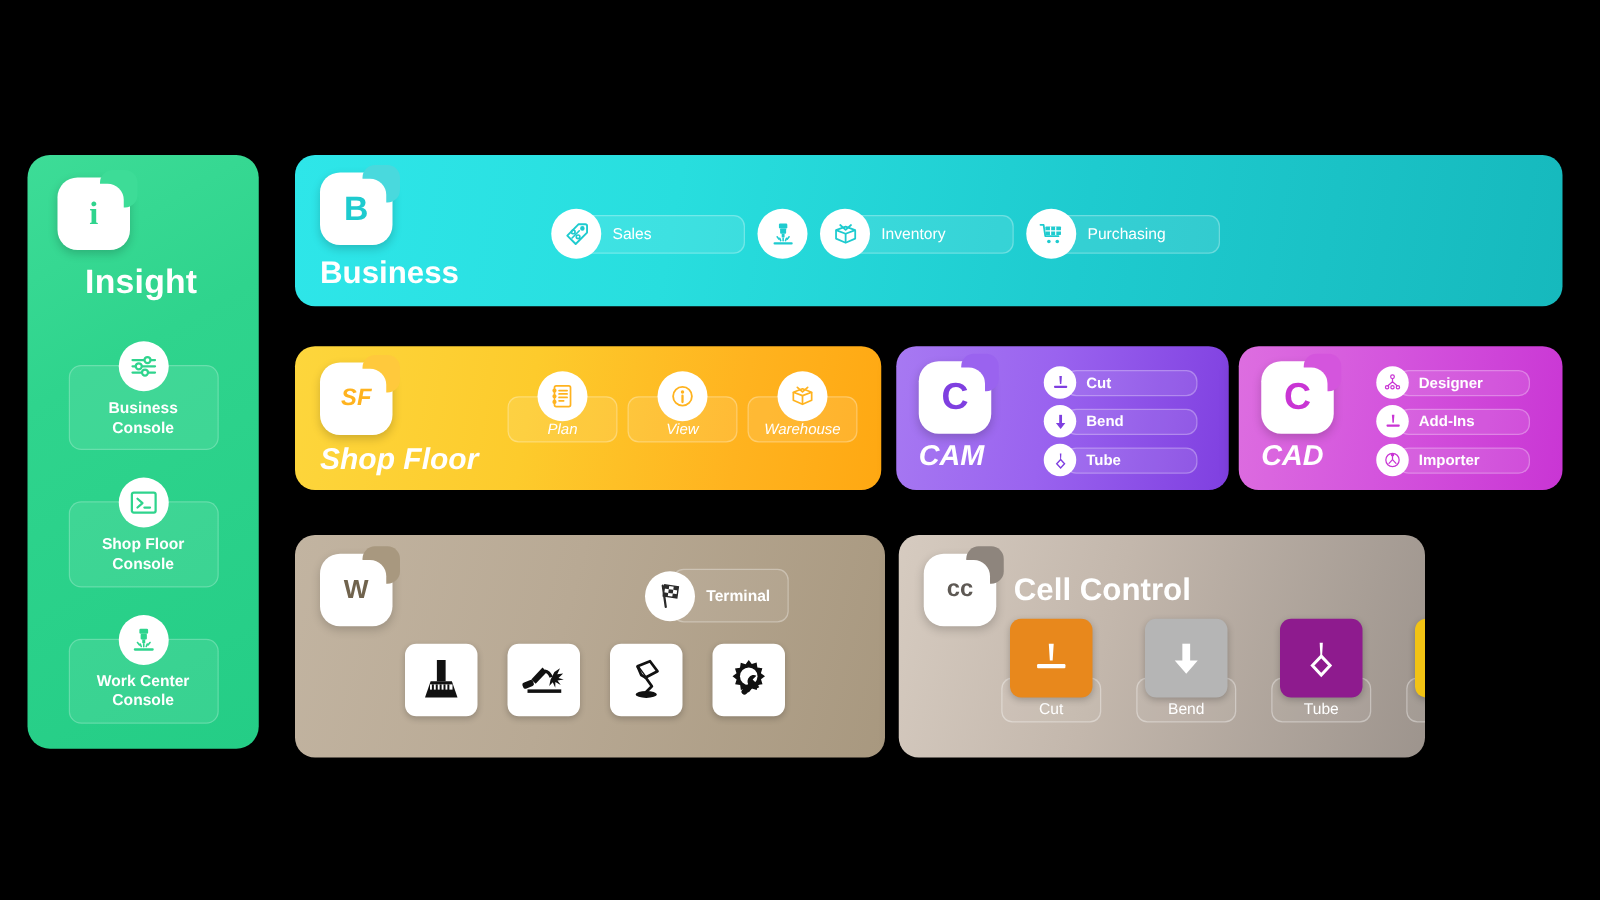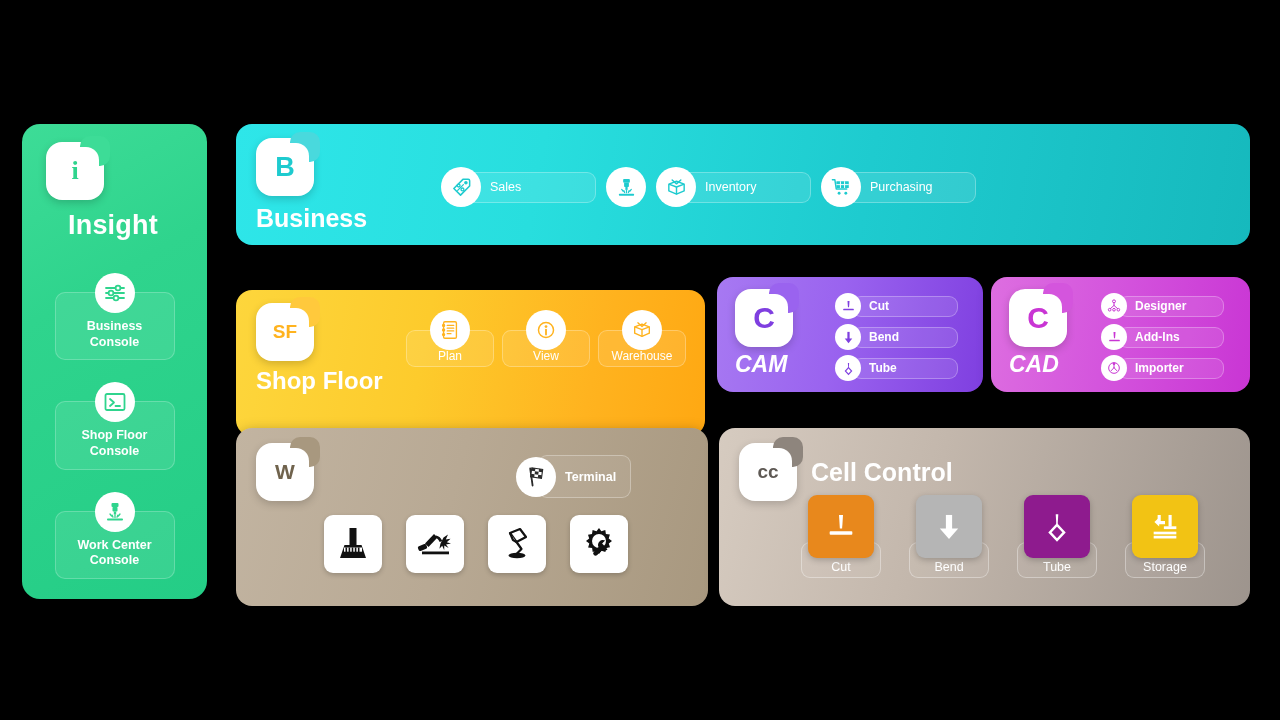--- a/index.html
+++ b/index.html
@@ -122,23 +122,24 @@
   .biz-link { display: flex; align-items: center; }
   .biz-link .chip {
     margin-left: -20px;
     height: 31px;
     padding: 0 14px 0 28px;
     min-width: 135px;
   }
 
   
   #shopfloor {
-    left: 236px; top: 290px; width: 469px; height: 146px;
+    left: 236px; top: 277px; width: 469px; height: 115px;
     background: linear-gradient(100deg,#fdd63c 0%,#fdcb2c 40%,#ffb31f 75%,#ffa812 100%);
     box-shadow: 0 4px 14px rgba(0,0,0,.35);
+    font-style: italic;
   }
   #shopfloor .brand { position: absolute; left: 20px; top: 13px; }
   #shopfloor .brandname { color:#fff; font-size: 24px; font-weight: 700; margin-top: 6px; }
   #shopfloor .links {
     position: absolute; left: 170px; top: 20px;
     display: flex; gap: 8px;
   }
   .sf-link { display: flex; flex-direction: column; align-items: center; width: 88px; }
   .sf-link .chip {
     margin-top: -20px; width: 88px; height: 37px;
@@ -172,21 +173,21 @@
     font-size: 12px; font-weight: 600;
   }
 
   
   #workcenter {
     left: 236px; top: 428px; width: 472px; height: 178px;
     background: linear-gradient(105deg,#c2b4a1 0%,#b8a994 45%,#a8987f 100%);
     box-shadow: 0 4px 14px rgba(0,0,0,.35);
   }
   #cellcontrol {
-    left: 719px; top: 428px; width: 531px; height: 178px;
+    left: 719px; top: 428px; width: 421px; height: 178px;
     background: linear-gradient(105deg,#d6cbc0 0%,#c3b7ac 40%,#9d948d 100%);
     box-shadow: 0 4px 14px rgba(0,0,0,.35);
   }
   .wc-head { position: absolute; left: 20px; top: 15px; display: flex; align-items: center; }
   .wc-name { color:#fff; font-size: 25px; font-weight: 600; margin-left: 14px; }
   #workcenter .terminal {
     position: absolute; left: 280px; top: 27px;
     display: flex; align-items: center;
   }
   #workcenter .terminal .chip {

